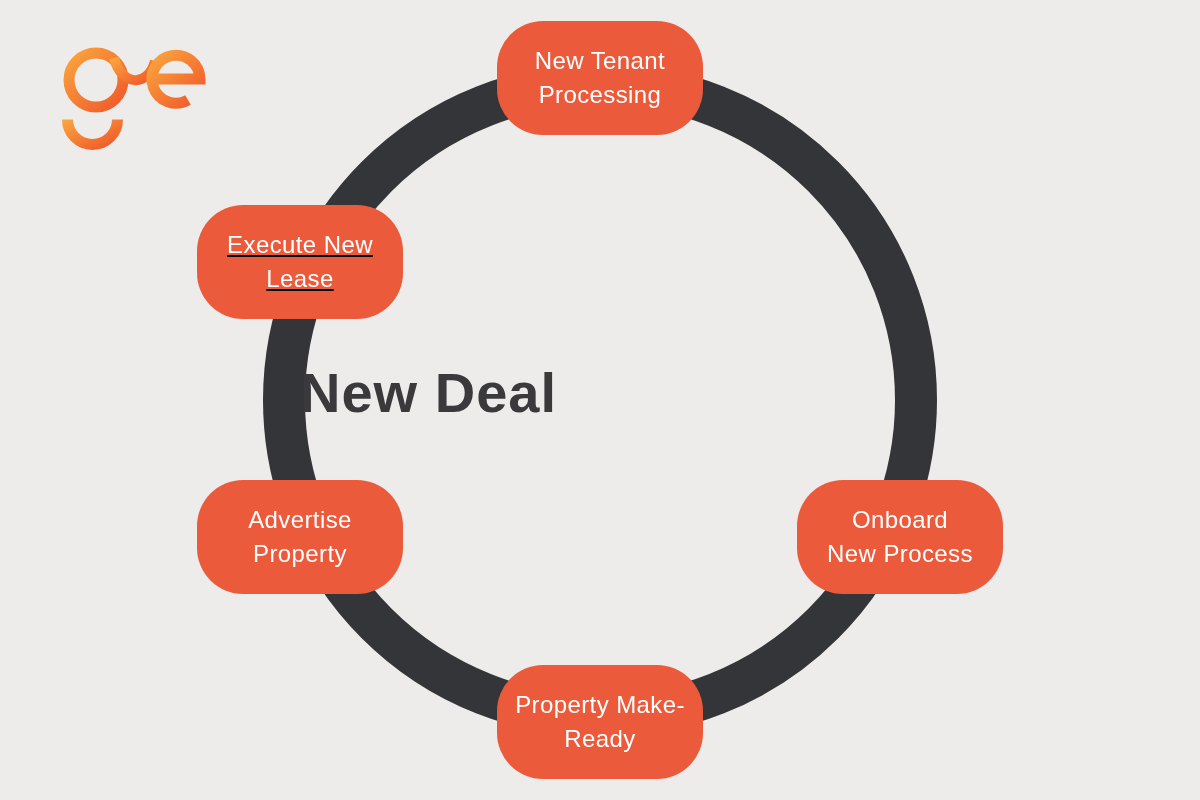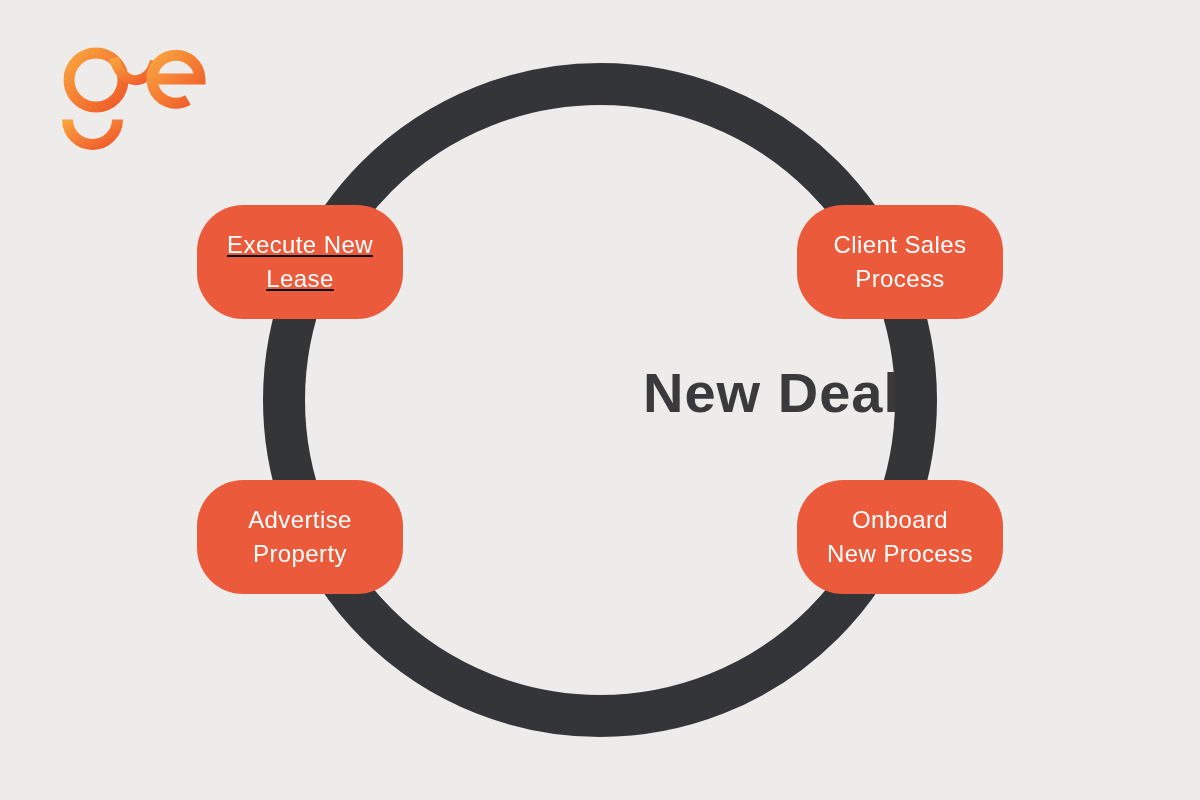--- a/index.html
+++ b/index.html
@@ -32,21 +32,21 @@
     box-sizing: border-box;
     border: 42px solid #333538;
     border-radius: 50%;
   }
   
   .center-title {
     position: absolute;
     left: 300px;
     top: 360px;
     width: 600px;
-    text-align: right;
+    text-align: left;
     font-size: 56px;
     font-weight: 700;
     letter-spacing: 1px;
     color: #3a3a3c;
   }
   
   .node {
     position: absolute;
     width: 206px;
     height: 114px;
@@ -93,31 +93,35 @@
       <path d="M 56,14 C 63,42 90,44 97,17" stroke-width="10"></path>
 
       <path d="M 94,35 H 142 A 24,24 0 1 0 130,56"></path>
     </g>
   </svg>
 
   <div class="ring"></div>
 
   <div class="center-title">New Deal</div>
 
+  <div class="node pos-top">
+    <span class="label">New Tenant
+Processing</span>
+  </div>
 
-  <div class="node pos-top-right">
-    <span class="label">Client Sales
-Process</span>
-  </div>
 
   <div class="node pos-bottom-right">
     <span class="label">Onboard
 New Process</span>
   </div>
 
+  <div class="node pos-bottom">
+    <span class="label">Property Make-
+Ready</span>
+  </div>
 
   <div class="node pos-bottom-left">
     <span class="label">Advertise
 Property</span>
   </div>
 
   <div class="node pos-top-left">
     <span class="label">Execute New
 Lease</span>
   </div>

